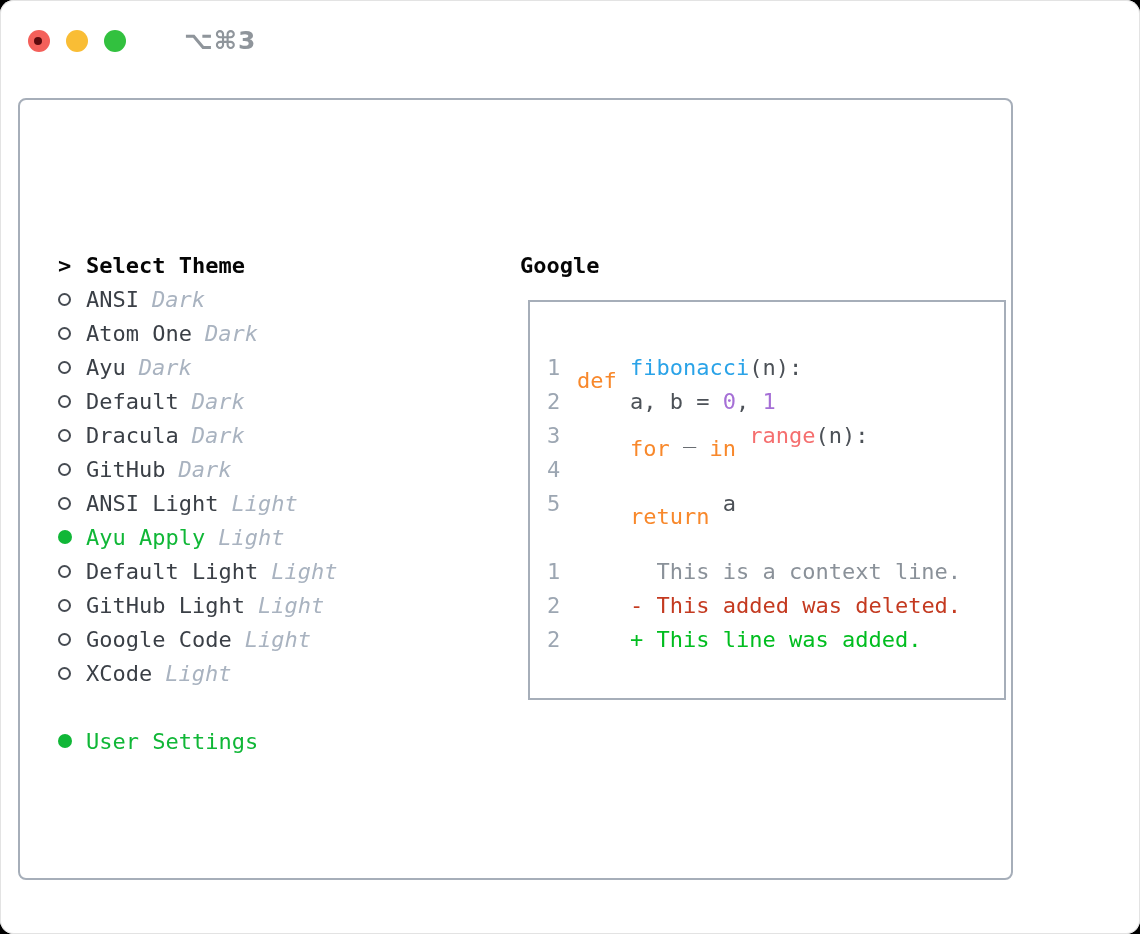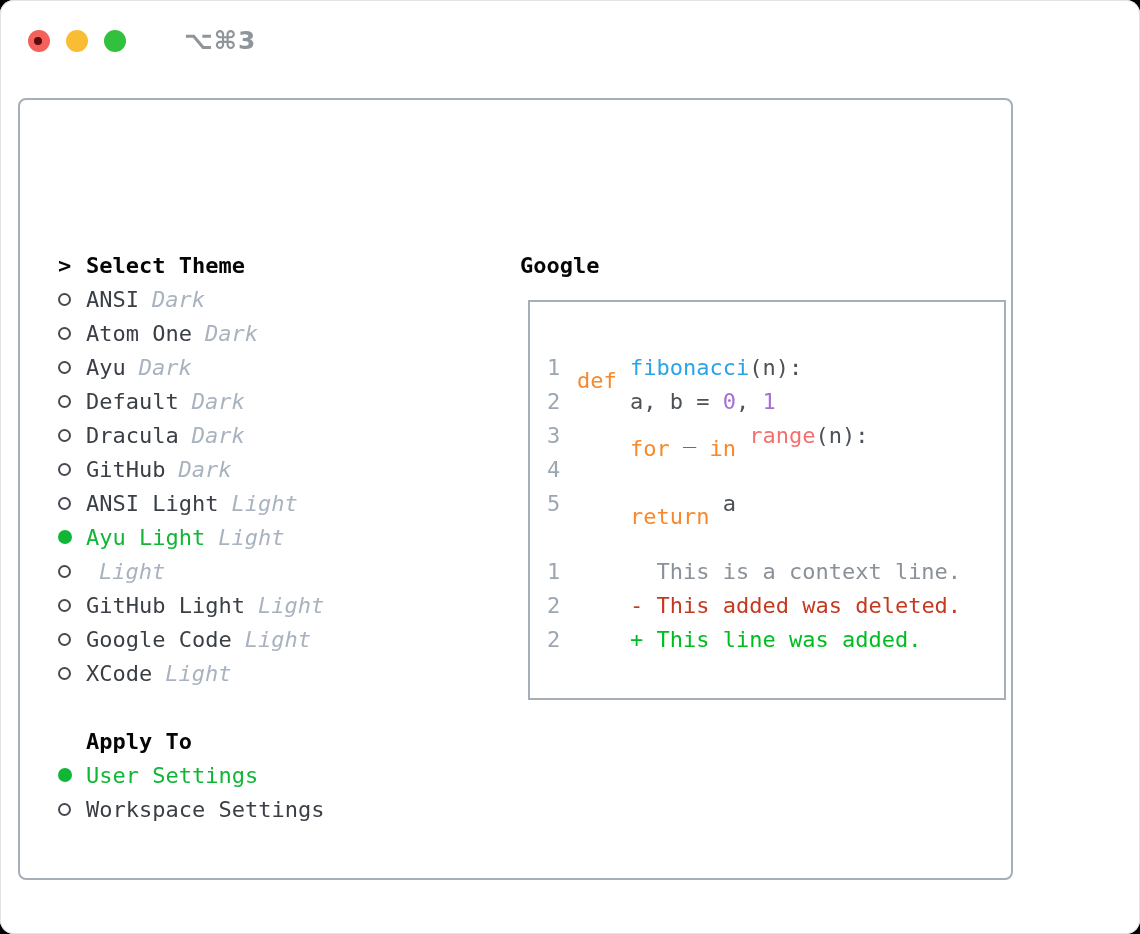--- a/index.html
+++ b/index.html
@@ -112,56 +112,49 @@
         <span class="iname">GitHub</span>
         <span class="badge">Dark</span>
       </div>
       <div class="row">
         <span class="slot"><span class="circle"></span></span>
         <span class="iname">ANSI Light</span>
         <span class="badge">Light</span>
       </div>
       <div class="row selected">
         <span class="slot"><span class="circle"></span></span>
-        <span class="iname">Ayu Light</span>
+        <span class="iname">Ayu Apply</span>
         <span class="badge">Light</span>
       </div>
       <div class="row">
         <span class="slot"><span class="circle"></span></span>
+        <span class="iname">Default Light</span>
         <span class="badge">Light</span>
       </div>
       <div class="row">
         <span class="slot"><span class="circle"></span></span>
         <span class="iname">GitHub Light</span>
         <span class="badge">Light</span>
       </div>
       <div class="row">
         <span class="slot"><span class="circle"></span></span>
         <span class="iname">Google Code</span>
         <span class="badge">Light</span>
       </div>
       <div class="row">
         <span class="slot"><span class="circle"></span></span>
         <span class="iname">XCode</span>
         <span class="badge">Light</span>
       </div>
 
       <div class="spacer"></div>
 
-      <div class="row">
-        <span class="slot"></span>
-        <span class="subhdr">Apply To</span>
-      </div>
       <div class="row selected">
         <span class="slot"><span class="circle"></span></span>
         <span class="iname">User Settings</span>
-      </div>
-      <div class="row">
-        <span class="slot"><span class="circle"></span></span>
-        <span class="iname">Workspace Settings</span>
       </div>
     </div>
 
     <div class="hint">
       <div>(Use Enter to select, Tab to</div>
       
     </div>
 
     <div class="preview-label">Google</div>
 

